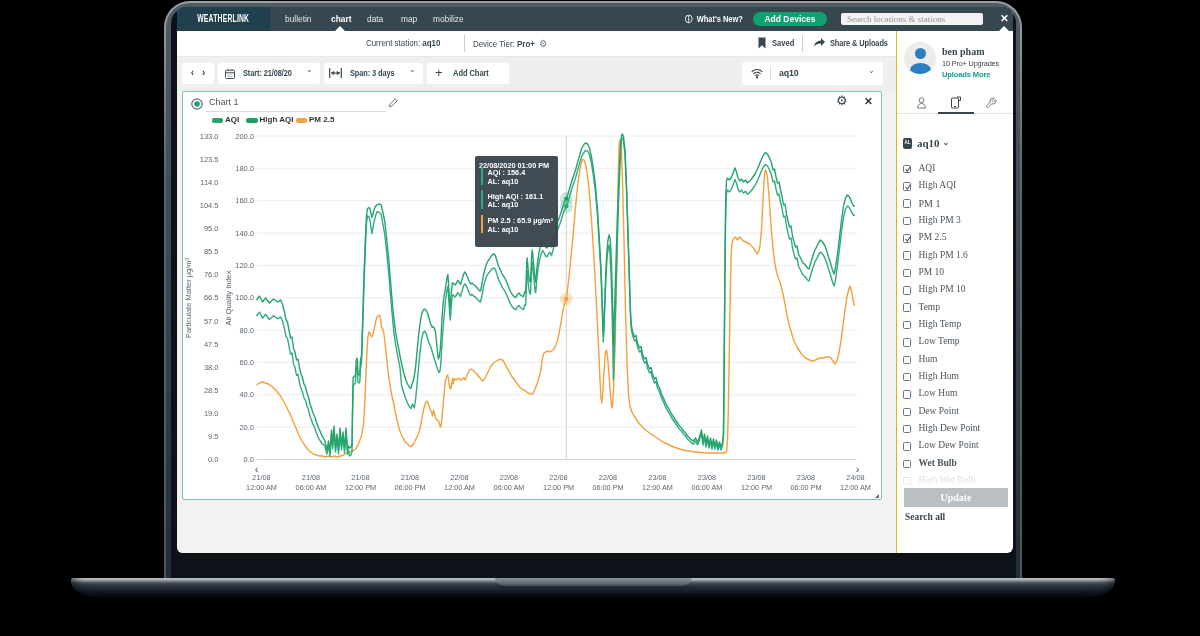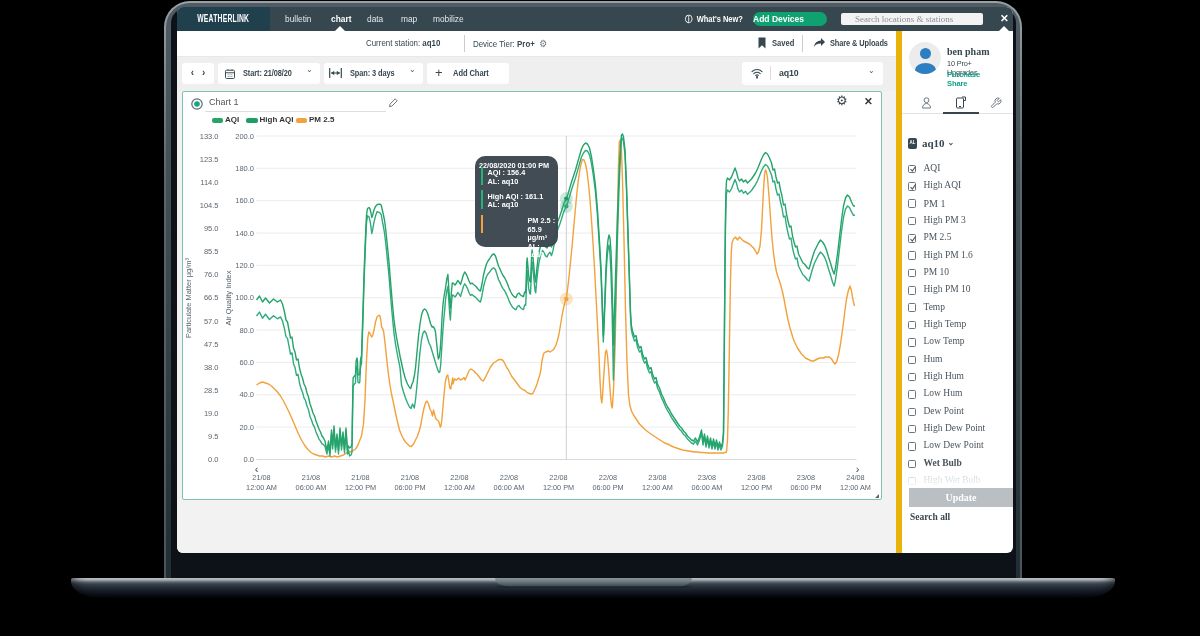--- a/index.html
+++ b/index.html
@@ -29,25 +29,25 @@
   #logo span{display:inline-block;transform:scaleX(0.68);transform-origin:50% 50%;letter-spacing:0.3px;white-space:nowrap;}
   .navlink{position:absolute;top:0;height:24px;line-height:24px;color:#e2e8ea;font-size:9.5px;}
   #caret-chart{position:absolute;left:158px;top:19px;width:0;height:0;border-left:5px solid transparent;border-right:5px solid transparent;border-bottom:5px solid #fff;}
   #caret-x{position:absolute;left:822px;top:19px;width:0;height:0;border-left:5px solid transparent;border-right:5px solid transparent;border-bottom:5px solid #fff;}
   
   #bar2{position:absolute;left:0;top:24px;width:719px;height:26px;background:#fff;border-bottom:1px solid #e8e8e8;}
   #main{position:absolute;left:0;top:50px;width:719px;height:498px;background:#f2f2f2;}
   #toolbar{position:absolute;left:0;top:0;width:719px;height:34px;background:#efefef;}
   .tbox{position:absolute;top:6px;height:21px;background:#fff;border-radius:3px;color:#37474f;font-size:8.8px;font-weight:bold;letter-spacing:-0.1px;}
   
-  #sidebar{position:absolute;left:719px;top:24px;width:104px;height:524px;background:#fff;border-left:6px solid #eab308;
+  #sidebar{position:absolute;left:719px;top:24px;width:104px;height:524px;background:#fff;border-left:1px solid #eab308;
     font-family:"Liberation Serif",serif;color:#44505a;}
   
   #card{position:absolute;left:5px;top:34px;width:700px;height:409px;background:#fff;border:1px solid #7cc4b0;border-radius:2px;}
-  #tooltip{position:absolute;left:292px;top:64px;width:83px;height:91px;background:rgba(60,70,78,0.97);border-radius:10px;color:#fff;font-size:7.3px;font-weight:bold;}
+  #tooltip{position:absolute;left:292px;top:64px;width:83px;height:91px;background:rgba(60,70,78,0.97);border-radius:2px;color:#fff;font-size:7.3px;font-weight:bold;}
   .ttbar{position:absolute;left:5.5px;width:2.2px;}
   .ttxt{position:absolute;left:12.5px;line-height:8.5px;}
 </style>
 </head>
 <body>
 <div id="shell">
     <div id="shell-in">
       <div id="screen-blk"></div>
     </div>
   </div>
@@ -56,22 +56,22 @@
 <div id="screen">
   <div id="nav">
     <div id="logo"><span>WEATHERLINK</span></div>
     <span class="navlink" style="left:108px;"><span class="cond">bulletin</span></span>
     <span class="navlink" style="left:154px;color:#fff;font-weight:bold;"><span class="cond">chart</span></span>
     <span class="navlink" style="left:190px;"><span class="cond">data</span></span>
     <span class="navlink" style="left:224px;"><span class="cond">map</span></span>
     <span class="navlink" style="left:256px;"><span class="cond">mobilize</span></span>
     <div id="caret-chart"></div>
     <span class="navlink" style="left:508px;font-size:8.5px;font-weight:bold;color:#fff;"><span class="cond">ⓘ&nbsp; What's New?</span></span>
-    <div style="position:absolute;left:576px;top:5px;width:74px;height:14px;background:#10a170;border-radius:8px;color:#fff;font-size:8.5px;font-weight:bold;text-align:left;line-height:14px;">Add Devices</div>
-    <div style="position:absolute;left:664px;top:6px;width:142px;height:12px;background:#f3f3f3;border-radius:2px;color:#8b9298;font-size:9px;line-height:12px;padding-left:14px;font-family:'Liberation Serif',serif;">Search locations &amp; stations</div>
+    <div style="position:absolute;left:576px;top:5px;width:74px;height:14px;background:#10a170;border-radius:8px;color:#fff;font-size:8.5px;font-weight:bold;text-align:center;line-height:14px;">Add Devices</div>
+    <div style="position:absolute;left:664px;top:6px;width:142px;height:12px;background:#f3f3f3;border-radius:2px;color:#8b9298;font-size:9px;line-height:12px;padding-left:6px;font-family:'Liberation Serif',serif;">Search locations &amp; stations</div>
     <span style="position:absolute;left:823px;top:0;height:24px;line-height:22px;color:#fff;font-size:10.5px;font-weight:bold;">✕</span>
     <div id="caret-x"></div>
   </div>
   <div id="bar2">
     <span style="position:absolute;left:189px;top:7px;font-size:9px;color:#37474f;"><span class="cond">Current station: <b>aq10</b></span></span>
     <div style="position:absolute;left:287px;top:4px;width:1px;height:17px;background:#ccc;"></div>
     <span style="position:absolute;left:296px;top:7px;font-size:9px;color:#37474f;"><span class="cond">Device Tier: <b>Pro+</b> &nbsp;<span style="color:#6b7780;font-size:10px;">⚙</span></span></span>
     <svg style="position:absolute;left:580px;top:6px;" width="10" height="12" viewBox="0 0 10 12">
         <path d="M1.5 0.5 h7 v11 l-3.5-3.2 -3.5 3.2 z" fill="#37474f"></path>
       </svg>
@@ -223,32 +223,32 @@
 <div style="position:absolute;left:112.5px;top:26px;width:11.5px;height:5px;background:#f2a13b;border-radius:2px;"></div>
 <span style="position:absolute;left:126px;top:23px;font-size:8px;font-weight:bold;color:#333;">PM 2.5</span>
 
 <div id="tooltip">
   <div style="position:absolute;left:4px;top:4.5px;">22/08/2020 01:00 PM</div>
   <div class="ttbar" style="top:11px;height:18px;background:#27b27c;"></div>
   <div class="ttxt" style="top:13px;">AQI : 156.4<br>AL: aq10</div>
   <div class="ttbar" style="top:34px;height:18.5px;background:#27b27c;"></div>
   <div class="ttxt" style="top:36.5px;">High AQI : 161.1<br>AL: aq10</div>
   <div class="ttbar" style="top:58.5px;height:18px;background:#f2a13b;"></div>
-  <div class="ttxt" style="top:61px;margin-left:40px;">PM 2.5 : 65.9 µg/m³<br>AL: aq10</div>
+  <div class="ttxt" style="top:61px;">PM 2.5 : 65.9 µg/m³<br>AL: aq10</div>
 </div>
 </div>
   </div>
   <div id="sidebar">
 <div style="position:absolute;left:7px;top:11px;width:32px;height:32px;border-radius:50%;background:#ececec;overflow:hidden;">
         <div style="position:absolute;left:10.5px;top:6px;width:11px;height:11px;border-radius:50%;background:#2d7fc1;"></div>
         <div style="position:absolute;left:5.5px;top:20.5px;width:21px;height:14px;border-radius:50% 50% 0 0;background:#2d7fc1;"></div>
       </div>
 <div style="position:absolute;left:45px;top:15px;font-weight:bold;font-size:10px;color:#37474f;">ben pham</div>
 <div style="position:absolute;left:45px;top:27.5px;font-family:'Liberation Sans',sans-serif;font-weight:normal;font-size:7.3px;letter-spacing:-0.15px;color:#37474f;">10 Pro+ Upgrades</div>
-<div style="position:absolute;left:45px;top:39px;font-family:'Liberation Sans',sans-serif;font-weight:bold;font-size:7.6px;letter-spacing:-0.15px;color:#12a08b;">Purchase Share</div>
+<div style="position:absolute;left:45px;top:39px;font-family:'Liberation Sans',sans-serif;font-weight:bold;font-size:7.6px;letter-spacing:-0.15px;color:#12a08b;">Uploads More</div>
 <svg style="position:absolute;left:19px;top:66px;" width="11" height="12" viewBox="0 0 11 12" fill="none" stroke="#6b7680" stroke-width="1">
         <circle cx="5.5" cy="3.2" r="2.4"></circle>
         <path d="M1.5 11 a4 4.5 0 0 1 8 0 z"></path>
       </svg>
 <svg style="position:absolute;left:53px;top:65px;" width="12" height="13" viewBox="0 0 12 13" fill="none" stroke="#3a444c" stroke-width="1">
         <rect x="1.5" y="2" width="7" height="10" rx="1"></rect>
         <path d="M8.5 4.5 h2 v-3.5 h-3.5 M4 10.5 h2"></path>
       </svg>
 <svg style="position:absolute;left:88px;top:66px;" width="12" height="12" viewBox="0 0 24 24" fill="none" stroke="#6b7680" stroke-width="2">
         <path d="M14.7 6.3a1 1 0 0 0 0 1.4l1.6 1.6a1 1 0 0 0 1.4 0l3.77-3.77a6 6 0 0 1-7.94 7.94l-6.91 6.91a2.12 2.12 0 0 1-3-3l6.91-6.91a6 6 0 0 1 7.94-7.94l-3.76 3.76z"></path>

